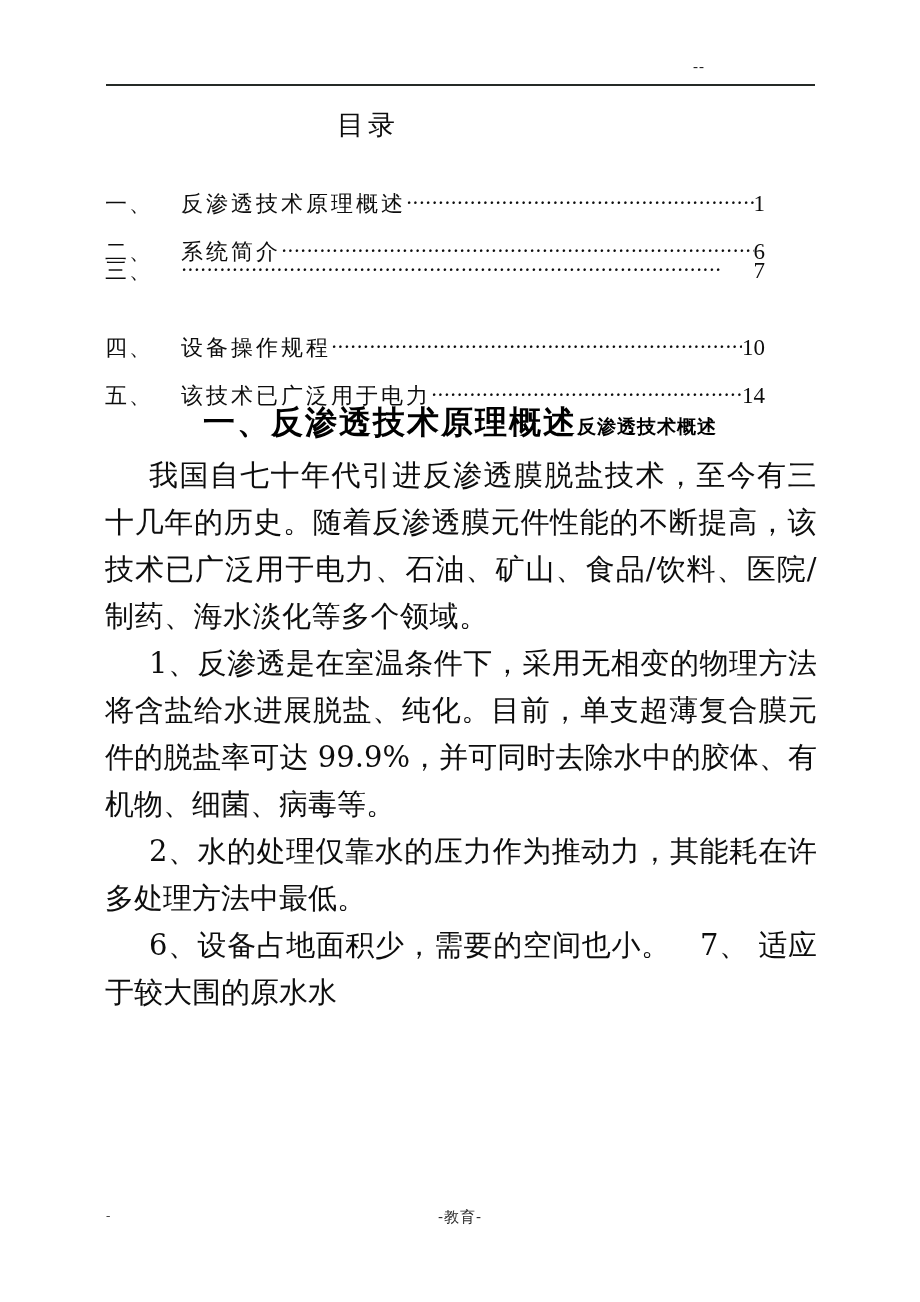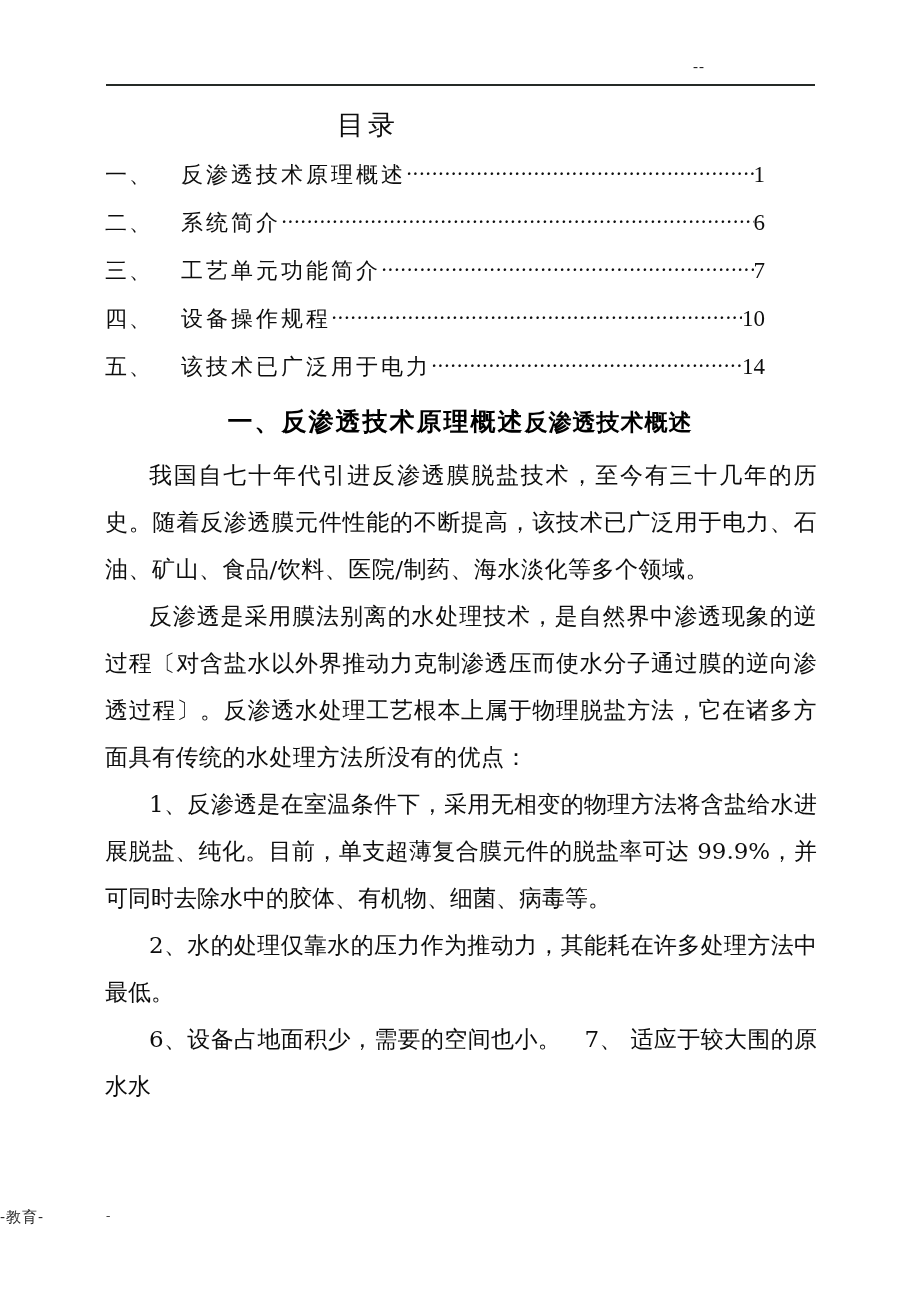--- a/index.html
+++ b/index.html
@@ -79,20 +79,21 @@
     letter-spacing: 2px;
     white-space: nowrap;
   }
   .toc-gap {
     flex: 0 0 28px;
   }
   .toc-label {
     flex: 0 0 auto;
     letter-spacing: 3px;
     white-space: nowrap;
+    margin-top: 29px;
   }
   .toc-dots {
     flex: 1 1 auto;
     overflow: hidden;
     white-space: nowrap;
     font-size: 20px;
     letter-spacing: 0px;
     color: #0d0d0d;
     margin: 0 0px;
     position: relative;
@@ -112,40 +113,40 @@
     left: 0;
     top: 404px;
     width: 920px;
     text-align: center;
     color: #000000;
     font-family: "DejaVu Serif", "Liberation Serif", serif;
     font-weight: bold;
     line-height: 36px;
   }
   .section-heading .main {
-    font-size: 25px;
+    font-size: 32px;
     letter-spacing: 2px;
   }
   .section-heading .sub {
-    font-size: 23px;
+    font-size: 19px;
     letter-spacing: 1px;
     text-align: center;
   }
 
   
   .body-block {
     position: absolute;
     left: 105px;
     top: 452px;
     width: 712px;
   }
   p.para {
     margin: 0;
     font-family: "DejaVu Serif", "Liberation Serif", serif;
-    font-size: 23px;
+    font-size: 29px;
     line-height: 47px;
     color: #0d0d0d;
     text-align: justify;
     text-justify: inter-character;
     text-indent: 44px;
     letter-spacing: 0.5px;
     word-break: break-all;
   }
   p.para.tight {
     letter-spacing: 0px;
@@ -165,21 +166,21 @@
     top: 0;
     font-family: "Liberation Serif", serif;
     font-size: 13px;
     color: #3a3a3a;
   }
   .footer-center {
     position: absolute;
     left: 0;
     top: 0;
     width: 920px;
-    text-align: left;
+    text-align: center;
     font-family: "DejaVu Serif", "Liberation Serif", serif;
     font-size: 15px;
     color: #2b2b2b;
     letter-spacing: 1px;
   }
 </style>
 </head>
 <body>
 
 <div class="page">
@@ -205,21 +206,20 @@
       <span class="toc-num">二、</span>
       <span class="toc-gap"></span>
       <span class="toc-label">系统简介</span>
       <span class="toc-dots">·····················································································</span>
       <span class="toc-page">6</span>
     </div>
 
     <div class="toc-row">
       <span class="toc-num">三、</span>
       <span class="toc-gap"></span>
-      <span class="toc-label">工艺单元功能简介</span>
       <span class="toc-dots">·····················································································</span>
       <span class="toc-page">7</span>
     </div>
 
     <div class="toc-row">
       <span class="toc-num">四、</span>
       <span class="toc-gap"></span>
       <span class="toc-label">设备操作规程</span>
       <span class="toc-dots">·····················································································</span>
       <span class="toc-page">10</span>
@@ -234,21 +234,20 @@
     </div>
 
   </div>
 
   <div class="section-heading">
     <span class="main">一、反渗透技术原理概述</span><span class="sub">反渗透技术概述</span>
   </div>
 
   <div class="body-block">
     <p class="para">我国自七十年代引进反渗透膜脱盐技术，至今有三十几年的历史。随着反渗透膜元件性能的不断提高，该技术已广泛用于电力、石油、矿山、食品/饮料、医院/制药、海水淡化等多个领域。</p>
-    <p class="para">反渗透是采用膜法别离的水处理技术，是自然界中渗透现象的逆过程〔对含盐水以外界推动力克制渗透压而使水分子通过膜的逆向渗透过程〕。反渗透水处理工艺根本上属于物理脱盐方法，它在诸多方面具有传统的水处理方法所没有的优点：</p>
     <p class="para tight">1、反渗透是在室温条件下，采用无相变的物理方法将含盐给水进展脱盐、纯化。目前，单支超薄复合膜元件的脱盐率可达 99.9%，并可同时去除水中的胶体、有机物、细菌、病毒等。</p>
     <p class="para tight">2、水的处理仅靠水的压力作为推动力，其能耗在许多处理方法中最低。</p>
     <p class="para tight">6、设备占地面积少，需要的空间也小。　7、 适应于较大围的原水水</p>
   </div>
 
   <div class="footer">
     <div class="footer-left">-</div>
     <div class="footer-center">-教育-</div>
   </div>
 

